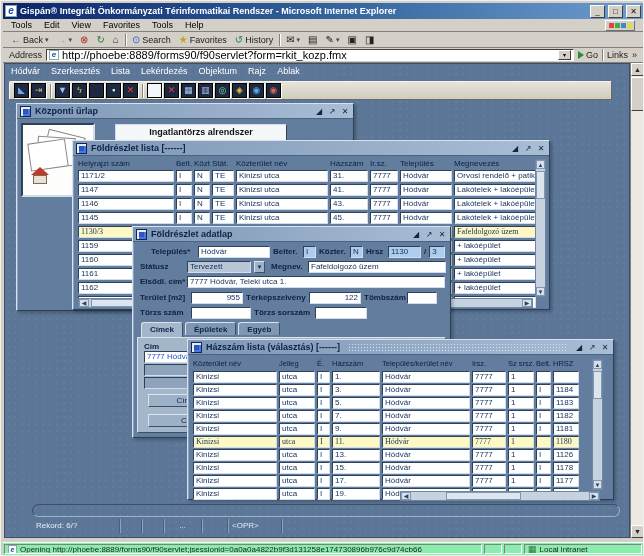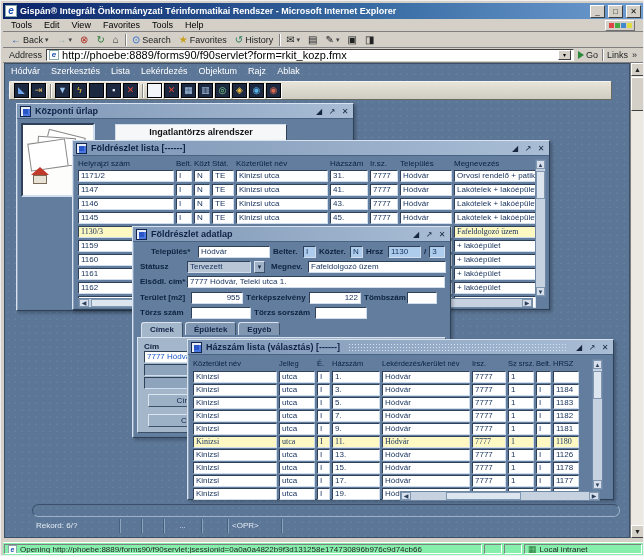--- a/index.html
+++ b/index.html
@@ -489,21 +489,21 @@
           <span class="wbtn">◢</span>
           <span class="wbtn">↗</span>
           <span class="wbtn">✕</span>
         </span>
       </div>
       <div class="hdrrow" style="left:5px; top:19px">
         <div class="c0">Közterület név</div>
         <div class="c1">Jelleg</div>
         <div class="c2">É.</div>
         <div class="c3">Házszám</div>
-        <div class="c4">Lekérdezés/kerület név</div>
+        <div class="c4">Település/kerület név</div>
         <div class="c5">Irsz.</div>
         <div class="c6">Sz srsz.</div>
         <div class="c7">Belt.</div>
         <div class="c8">HRSZ</div>
       </div>
       <div class="rows" style="left:5px; top:31px">
           <div class="trow">
     <div class="field c0">Kinizsi</div>
     <div class="field c1">utca</div>
     <div class="field c2">I</div>

